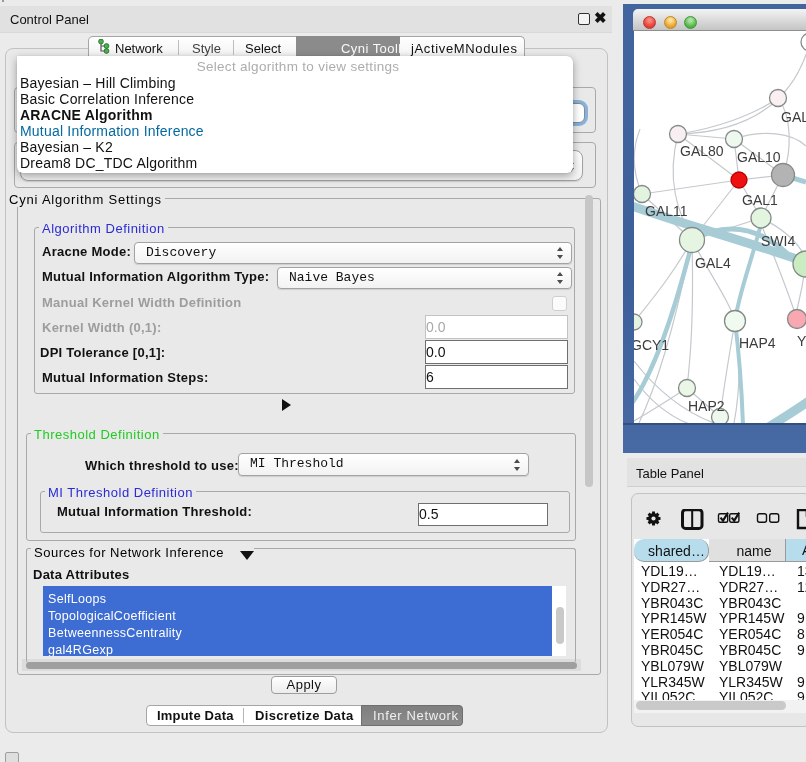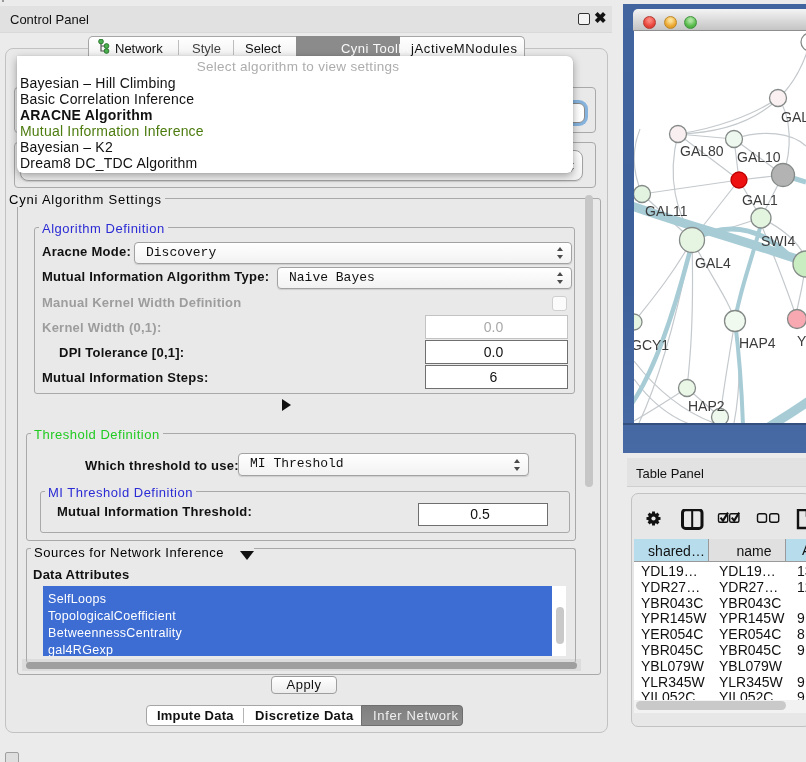--- a/index.html
+++ b/index.html
@@ -9,21 +9,21 @@
 .lbl{position:absolute;font-size:13px;color:#111;white-space:nowrap;letter-spacing:0.25px;}
 .b{font-weight:bold;}
 .dis{color:#9d9d9d;}
 .grp{position:absolute;border:1px solid #a9a9a9;border-radius:4px;}
 .gl{position:absolute;font-size:13px;background:#e9e9e9;padding:0 3px;white-space:nowrap;letter-spacing:0.5px;}
 .combo{position:absolute;background:linear-gradient(#ffffff,#f2f2f2);border:1px solid #a2a2a2;border-radius:4px;box-shadow:0 1px 1px rgba(0,0,0,0.12);font-family:Liberation Mono, monospace;}
 .combo .ct{position:absolute;left:11px;top:2px;font-size:13px;color:#111;}
 .arrows{position:absolute;right:7px;top:50%;margin-top:-6px;width:8px;height:12px;}
 .arrows:before{content:"";position:absolute;left:1px;top:0;border-left:3.5px solid transparent;border-right:3.5px solid transparent;border-bottom:4.5px solid #4a4a4a;}
 .arrows:after{content:"";position:absolute;left:1px;bottom:0;border-left:3.5px solid transparent;border-right:3.5px solid transparent;border-top:4.5px solid #4a4a4a;}
-.tf{position:absolute;background:#fff;font-size:14px;text-align:center;padding-right:6px;box-sizing:border-box;}
+.tf{position:absolute;background:#fff;font-size:14px;text-align:left;padding-right:6px;box-sizing:border-box;}
 .tfe{border:1px solid #6f6f6f;color:#111;}
 .tfd{border:1px solid #c3c3c3;color:#a8a8a8;}
 </style>
 </head>
 <body>
 <div id="app">
 
 <div class="abs" style="left:2px;top:0;width:2px;height:2px;background:#999;"></div>
 
 <div class="abs" style="left:0;top:6px;width:612px;height:26px;background:#e1e1e1;border-bottom:1px solid #d9d9d9;"></div>
@@ -62,21 +62,21 @@
       <span class="ct">Naive Bayes</span>
       <span class="arrows"></span>
     </div>
 
 <div class="lbl b dis" style="left:42px;top:295px;">Manual Kernel Width Definition</div>
 <div class="abs" style="left:552px;top:296px;width:13px;height:13px;border:1px solid #cfcfcf;border-radius:3px;background:#fbfbfb;"></div>
 
 <div class="lbl b dis" style="left:42px;top:320px;">Kernel Width (0,1):</div>
 <div class="tf tfd" style="left:425px;top:315px;width:143px;height:24px;line-height:22px;">0.0</div>
 
-<div class="lbl b" style="left:59px;top:345px;">DPI Tolerance [0,1]:</div>
+<div class="lbl b" style="left:40px;top:345px;">DPI Tolerance [0,1]:</div>
 <div class="tf tfe" style="left:425px;top:340px;width:143px;height:24px;line-height:22px;">0.0</div>
 
 <div class="lbl b" style="left:42px;top:370px;">Mutual Information Steps:</div>
 <div class="tf tfe" style="left:425px;top:365px;width:143px;height:24px;line-height:22px;">6</div>
 
 <div class="abs" style="left:282px;top:399px;width:0;height:0;border-top:6px solid transparent;border-bottom:6px solid transparent;border-left:9px solid #111;"></div>
 
 <div class="grp" style="left:26px;top:433px;width:548px;height:106px;border-radius:3px;"></div>
 <div class="gl" style="left:31px;top:427px;color:#22cb22;">Threshold Definition</div>
 
@@ -128,21 +128,21 @@
   <circle cx="3" cy="2.5" r="2.4" fill="#4caf50" stroke="#1d6b21" stroke-width="0.8"></circle>
   <circle cx="8.5" cy="7" r="2.4" fill="#4caf50" stroke="#1d6b21" stroke-width="0.8"></circle>
   <circle cx="8.5" cy="12" r="2.4" fill="#4caf50" stroke="#1d6b21" stroke-width="0.8"></circle>
 </svg>
 
 <div class="abs" style="left:17px;top:56px;width:556px;height:117px;background:#fff;border-radius:0 6px 6px 6px;box-shadow:0 3px 9px rgba(0,0,0,0.35),0 0 1px rgba(0,0,0,0.25);"></div>
 <div class="abs" style="left:17px;top:59px;width:562px;height:14px;font-size:13.5px;color:#adadad;text-align:center;letter-spacing:0.3px;">Select algorithm to view settings</div>
 <div class="abs" style="left:20px;top:74.5px;font-size:14px;color:#111;letter-spacing:0.2px;">Bayesian – Hill Climbing</div>
 <div class="abs" style="left:20px;top:90.5px;font-size:14px;color:#111;letter-spacing:0.2px;">Basic Correlation Inference</div>
 <div class="abs b" style="left:20px;top:106.5px;font-size:14px;color:#111;letter-spacing:0.2px;">ARACNE Algorithm</div>
-<div class="abs" style="left:20px;top:122.5px;font-size:14px;color:#4d7c0f;letter-spacing:0.2px;">Mutual Information Inference</div>
+<div class="abs" style="left:20px;top:122.5px;font-size:14px;color:#0369a1;letter-spacing:0.2px;">Mutual Information Inference</div>
 <div class="abs" style="left:20px;top:138.5px;font-size:14px;color:#111;letter-spacing:0.2px;">Bayesian – K2</div>
 <div class="abs" style="left:20px;top:154.5px;font-size:14px;color:#111;letter-spacing:0.2px;">Dream8 DC_TDC Algorithm</div>
 
 <div class="abs" style="left:5px;top:752px;width:12px;height:12px;background:#dedede;border:1px solid #9e9e9e;border-radius:2px;"></div>
 
 <div class="abs" style="left:623px;top:4px;width:183px;height:449px;background:linear-gradient(#42659f,#3c5f9a 60%,#476aa4);"></div>
 <div class="abs" style="left:633px;top:9px;width:173px;height:22px;background:linear-gradient(#f4f4f4,#c4c4c4);border-radius:5px 0 0 0;border-bottom:1px solid #8f8f8f;box-sizing:border-box;"></div>
 <div class="abs" style="left:643px;top:16px;width:11px;height:11px;border-radius:50%;background:radial-gradient(circle at 50% 30%,#fa837a 15%,#e8463b 60%,#c9332b);border:0.5px solid #b43a32;"></div>
 <div class="abs" style="left:664px;top:16px;width:11px;height:11px;border-radius:50%;background:radial-gradient(circle at 50% 30%,#fbdf94 15%,#eca832 60%,#d28e25);border:0.5px solid #bd8828;"></div>
 <div class="abs" style="left:684px;top:16px;width:11px;height:11px;border-radius:50%;background:radial-gradient(circle at 50% 30%,#ace2a0 15%,#58bb4c 60%,#3d9c36);border:0.5px solid #429440;"></div>
@@ -251,21 +251,21 @@
   </g>
   <g fill="none" stroke="#111" stroke-width="2.1">
     <path d="M76.5 8.6 L79 11.6 L84 3.6"></path>
     <path d="M87.7 8.6 L90.2 11.6 L95.2 3.6"></path>
   </g>
   <path d="M154 1 L163 1 L168.5 6.5 L168.5 19 L154 19 Z" fill="none" stroke="#111" stroke-width="2.4"></path>
   <path d="M162.5 1.5 L162.5 7 L168.5 7" fill="none" stroke="#111" stroke-width="1.6"></path>
 </svg>
 
 <div class="abs" style="left:634px;top:539px;width:172px;height:174px;background:#fff;overflow:hidden;">
-  <div class="abs" style="left:0;top:0;width:75px;height:23px;background:#b7dcec;border-right:1px solid #9a9a9a;border-bottom:1px solid #9a9a9a;box-sizing:border-box;text-align:center;font-size:14px;line-height:25px;color:#111;padding-left:11px;">shared…</div>
+  <div class="abs" style="left:0;top:0;width:75px;height:23px;background:#b7dcec;border-right:1px solid #9a9a9a;border-bottom:1px solid #9a9a9a;box-sizing:border-box;text-align:center;font-size:14px;line-height:25px;color:#111;padding-left:11px;border-radius:10px;">shared…</div>
   <div class="abs" style="left:75px;top:0;width:77px;height:23px;background:#e0e0e0;border-right:1px solid #9a9a9a;border-bottom:1px solid #9a9a9a;box-sizing:border-box;text-align:center;font-size:14px;line-height:25px;color:#111;padding-left:14px;">name</div>
   <div class="abs" style="left:152px;top:0;width:20px;height:23px;background:#b7dcec;border-bottom:1px solid #9a9a9a;box-sizing:border-box;font-size:14px;line-height:22px;color:#111;">
         <span style="position:absolute;left:16px;">A</span>
       </div>
   <div class="abs" style="left:7px;top:25px;font-size:14px;color:#111;line-height:15.8px;">YDL19…<br>YDR27…<br>YBR043C<br>YPR145W<br>YER054C<br>YBR045C<br>YBL079W<br>YLR345W<br>YIL052C</div>
   <div class="abs" style="left:85px;top:25px;font-size:14px;color:#111;line-height:15.8px;">YDL19…<br>YDR27…<br>YBR043C<br>YPR145W<br>YER054C<br>YBR045C<br>YBL079W<br>YLR345W<br>YIL052C</div>
   <div class="abs" style="left:163px;top:25px;font-size:14px;color:#111;line-height:15.8px;">13<br>12<br><br>9.<br>8.<br>9.<br><br>9.<br>9.</div>
   <div class="abs" style="left:0px;top:161px;width:172px;height:13px;background:#f2f2f2;"></div>
   <div class="abs" style="left:2px;top:162px;width:150px;height:9px;background:#c9c9c9;border-radius:5px;"></div>
 </div>

